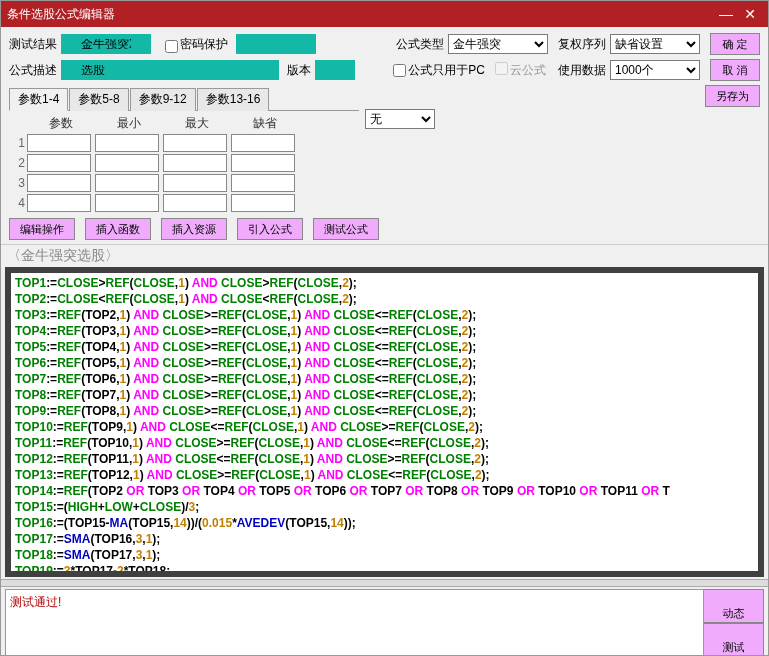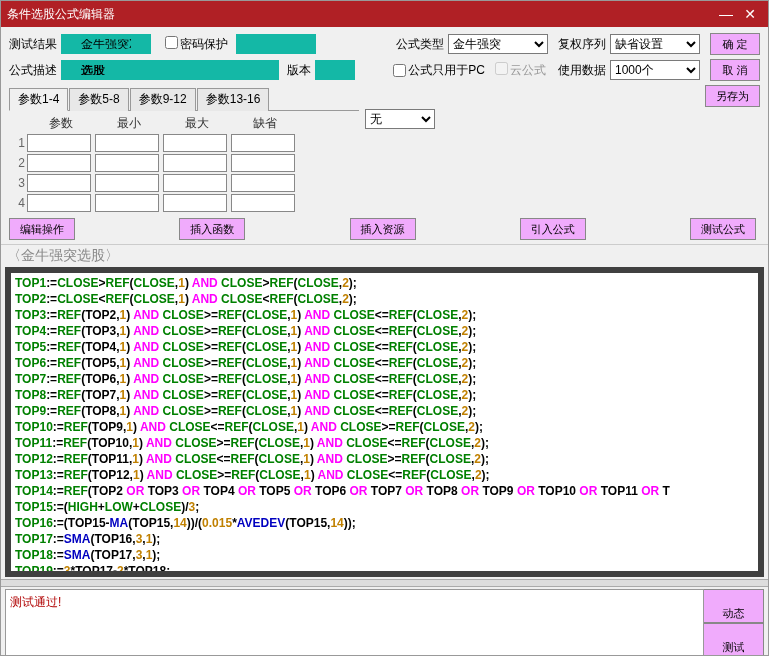--- a/index.html
+++ b/index.html
@@ -21,21 +21,21 @@
 .tab{border:1px solid #999;border-bottom:none;background:#e8e8e8;padding:2px 8px;margin-right:1px;cursor:pointer;position:relative;top:1px}
 .tab.active{background:#f0f0f0;border-bottom:1px solid #f0f0f0}
 .param-grid{margin-top:4px}
 .param-hdr{display:flex}
 .param-hdr div{text-align:center;font-size:12px;color:#333}
 .phn{width:18px}
 .phc{width:68px}
 .param-row{display:flex;align-items:center;margin-top:2px}
 .param-num{width:18px;text-align:right;padding-right:2px;color:#666}
 .param-cell{width:64px;height:18px;border:1px solid #888;background:#fff;margin-right:4px}
-.action-row{display:flex;gap:10px;justify-content:space-between;margin-top:6px;padding-right:4px}
+.action-row{display:flex;gap:10px;justify-content:flex-start;margin-top:6px;padding-right:4px}
 .editor-title{color:#888;font-size:14px;padding:2px 6px;font-family:Liberation Sans, sans-serif}
 .editor{background:#fff;border:6px solid #404040;margin:0 4px;height:310px;overflow:auto;padding:2px 4px;font-family:"NSimSun","SimSun","Courier New",monospace;font-size:13px;line-height:16px;white-space:pre}
 .tok-var{color:#008000;font-weight:bold}
 .tok-op{color:#ff00ff;font-weight:bold}
 .tok-fn{color:#008000;font-weight:bold}
 .tok-num{color:#c08000;font-weight:bold}
 .tok-plain{color:#000;font-weight:bold}
 .tok-fnblue{color:#0000c0;font-weight:bold}
 .hsep{height:8px;background:#ddd;border-top:1px solid #aaa;border-bottom:1px solid #aaa;margin:2px 0;cursor:row-resize}
 .bottom-area{display:flex;margin:0 4px}
@@ -50,35 +50,35 @@
   <span>条件选股公式编辑器</span>
   <div class="titlebar-spacer"></div>
   <div class="titlebar-btn">—</div>
   <div class="titlebar-btn">✕</div>
 </div>
 
 <div class="form-area">
   <div class="row">
     <span class="lbl">测试结果</span>
     <input class="txt" style="width: 90px;" value="金牛强突X">
-    <label style="display:flex;align-items:flex-start;margin-left:10px">
+    <label style="display:flex;align-items:flex-end;margin-left:10px">
       <input type="checkbox" class="chk" style="">
       <span>密码保护</span>
     </label>
     <input class="txt" style="width: 80px; margin-left: 4px;">
     <div style="flex:1"></div>
     <span class="lbl">公式类型</span>
     <select class="sel" style="width:100px"><option>金牛强突</option></select>
     <span class="lbl" style="margin-left:6px">复权序列</span>
     <select class="sel" style="width:90px"><option>缺省设置</option></select>
     <button class="btn" style="margin-left:6px">确 定</button>
   </div>
   <div class="row">
     <span class="lbl">公式描述</span>
-    <input class="txt" style="width: 218px; font-weight: bold;" value="选股">
+    <input class="txt" style="width: 218px;" value="选股">
     <span class="lbl" style="margin-left:4px">版本</span>
     <input class="txt" style="width: 28px; text-align: center;" value="0">
     <div style="flex:1"></div>
     <label style="display:flex;align-items:center">
       <input type="checkbox" class="chk" style="">
       <span>公式只用于PC</span>
     </label>
     <label style="display:flex;align-items:flex-start;margin-left:6px;color:#999">
       <input type="checkbox" class="chk" disabled="" style="">
       <span>云公式</span>

